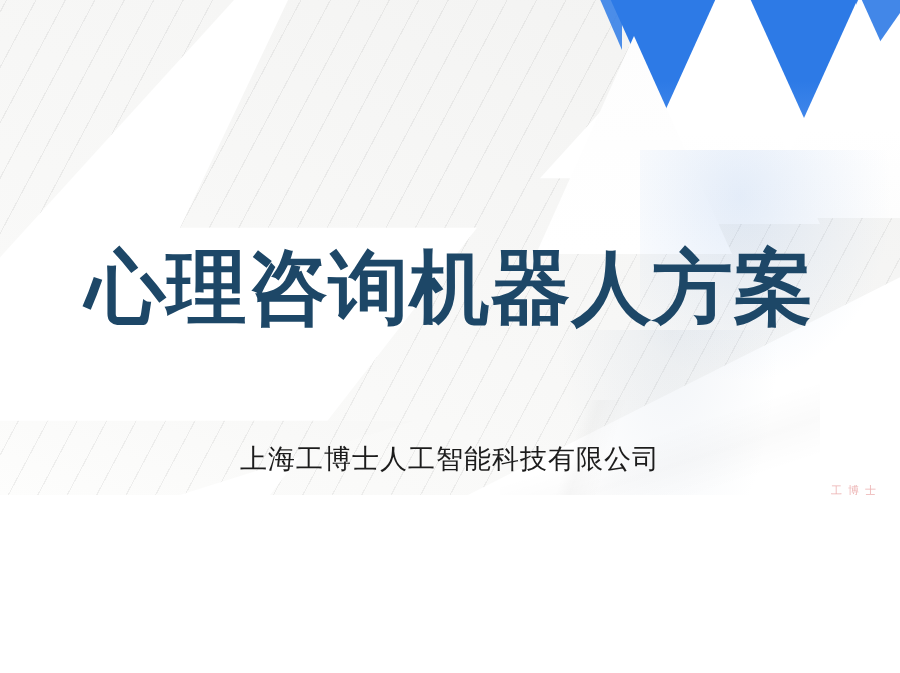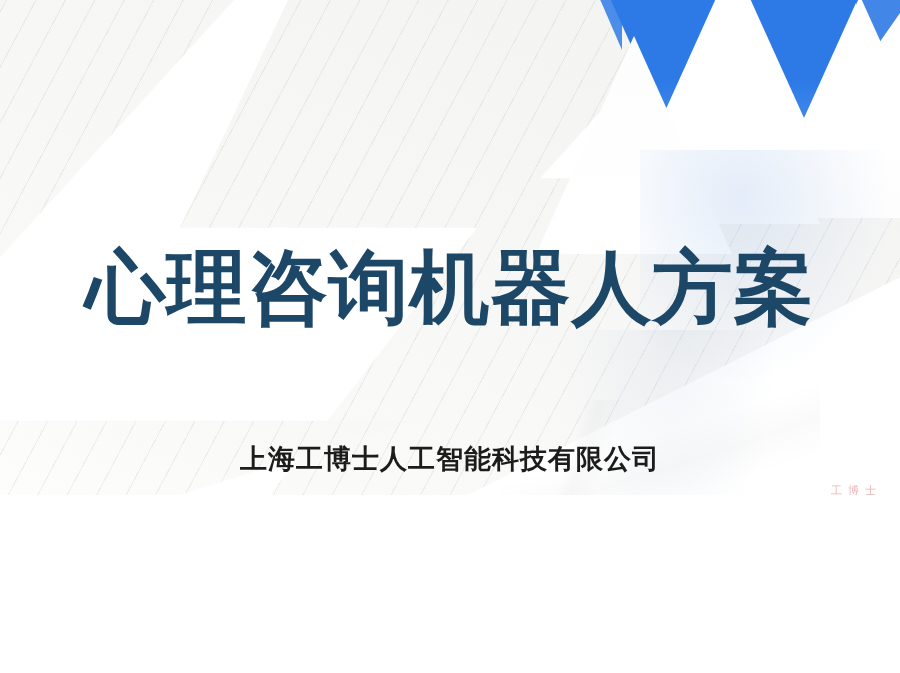--- a/index.html
+++ b/index.html
@@ -182,21 +182,21 @@
     white-space: nowrap;
   }
 
   .subtitle {
     position: absolute;
     left: 0; right: 0;
     top: 443px;
     text-align: center;
     font-size: 27px;
     line-height: 1.2;
-    font-weight: 700;
+    font-weight: 400;
     letter-spacing: 1px;
     color: #1c1c1c;
     white-space: nowrap;
   }
 
   .corner-mark {
     position: absolute;
     right: 18px;
     bottom: -3px;
     font-size: 11px;

